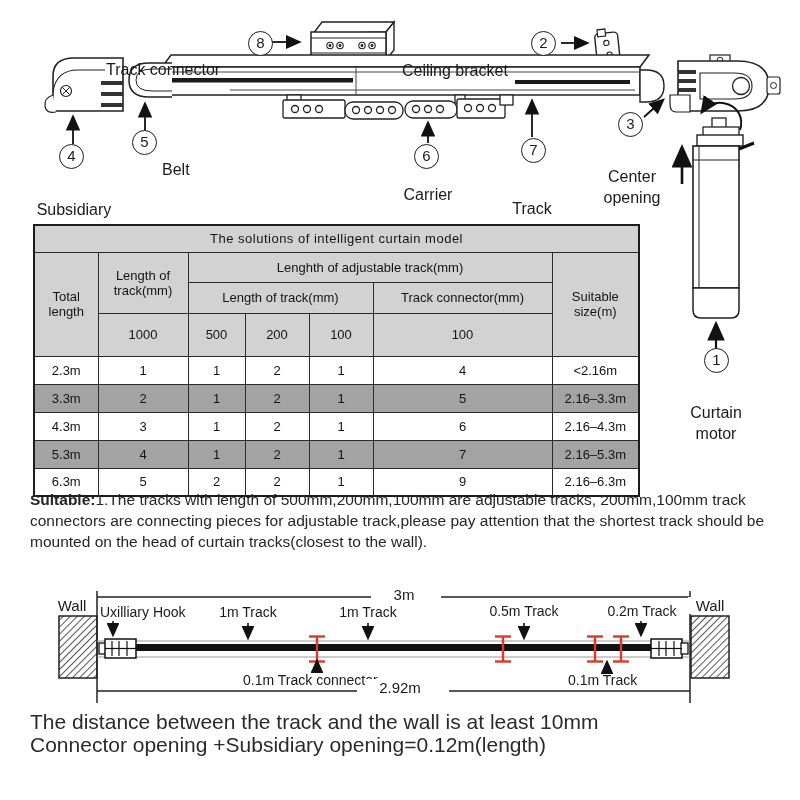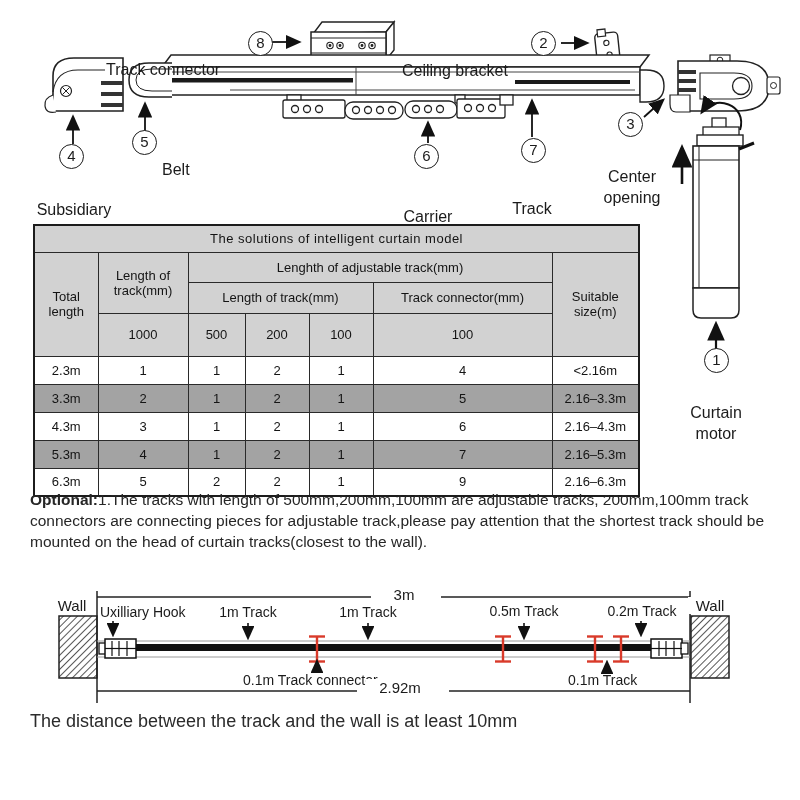--- a/index.html
+++ b/index.html
@@ -16,21 +16,21 @@
   table.solutions { position:absolute; left:33px; top:224px; width:605px; border-collapse:collapse;
           table-layout:fixed; background:#fff; border:2px solid #1c1c1c; }
   table.solutions td { border:1px solid #2a2a2a; text-align:center; vertical-align:middle;
           font-size:13px; color:#141414; padding:0 2px; }
   td.title { font-size:21px; height:27px; background:#d2d2d2; letter-spacing:.5px;margin-top:8px; }
   tr.hdr td { background:#d2d2d2; }
   tr.body { height:28px; }
   tr.body.alt td { background:#a3a3a3; }
   .attention { position:absolute; left:30px; top:489px; width:737px; font-size:15.5px; line-height:21px; color:#262626; }
   .attention .b { font-weight:bold; }
-  .notes { position:absolute; left:30px; top:710px; width:760px; font-size:18px; line-height:23px; color:#2b2b2b; }
+  .notes { position:absolute; left:30px; top:710px; width:760px; font-size:21px; line-height:23px; color:#2b2b2b; }
 </style>
 </head>
 <body>
 
 <svg class="art" width="800" height="800" viewBox="0 0 800 800">
   <defs>
     <marker id="ah" markerWidth="9" markerHeight="8" refX="7.5" refY="4" orient="auto">
       <path d="M0,0 L9,4 L0,8 Z" fill="#111"></path>
     </marker>
     <pattern id="hatch" patternUnits="userSpaceOnUse" width="5" height="5" patternTransform="rotate(45)">
@@ -229,21 +229,21 @@
 <span class="cnum" style="left:618px;top:112px">3</span>
 <span class="lbl center" style="left:594px;top:138px;width:76px">Center opening</span>
 
 <span class="cnum" style="left:59px;top:144px">4</span>
 <span class="lbl center" style="left:16px;top:171px;width:116px">Subsidiary opening</span>
 
 <span class="cnum" style="left:132px;top:130px">5</span>
 <span class="lbl" style="left:162px;top:133px">Belt</span>
 
 <span class="cnum" style="left:414px;top:144px">6</span>
-<span class="lbl center" style="left:386px;top:178px;width:84px">Carrier</span>
+<span class="lbl center" style="left:386px;top:156px;width:84px">Carrier</span>
 
 <span class="cnum" style="left:521px;top:138px">7</span>
 <span class="lbl center" style="left:488px;top:170px;width:88px">Track</span>
 
 <span class="cnum" style="left:704px;top:348px">1</span>
 <span class="lbl center" style="left:672px;top:374px;width:88px">Curtain motor</span>
 
 <table class="solutions">
   <colgroup>
     <col style="width:64px">
@@ -317,30 +317,31 @@
     <td>2</td>
     <td>2</td>
     <td>1</td>
     <td>9</td>
     <td>2.16–6.3m</td>
   </tr>
 </tbody>
   </table>
 
 <div class="attention">
-  <p><span class="b">Optional:</span><span>1.The tracks with length of 500mm,200mm,100mm are adjustable tracks, 200mm,100mm track connectors are connecting pieces for adjustable track,please pay attention that the shortest track should be mounted on the head of curtain tracks(closest to the wall).</span></p>
+  <p><span class="b">Suitable:</span><span>1.The tracks with length of 500mm,200mm,100mm are adjustable tracks, 200mm,100mm track connectors are connecting pieces for adjustable track,please pay attention that the shortest track should be mounted on the head of curtain tracks(closest to the wall).</span></p>
 </div>
 
 <span class="dim" style="left:50px;top:597px;width:44px">Wall</span>
 <span class="dim" style="left:688px;top:597px;width:44px">Wall</span>
 <span class="dim" style="left:374px;top:586px;width:60px">3m</span>
 <span class="slbl" style="left:100px;top:604px">Uxilliary Hook</span>
 <span class="slbl center" style="left:206px;top:604px;width:84px">1m Track</span>
 <span class="slbl center" style="left:326px;top:604px;width:84px">1m Track</span>
 <span class="slbl center" style="left:482px;top:603px;width:84px">0.5m Track</span>
 <span class="slbl center" style="left:600px;top:603px;width:84px">0.2m Track</span>
 <span class="slbl" style="left:243px;top:672px">0.1m Track connector</span>
 <span class="slbl" style="left:568px;top:672px">0.1m Track</span>
 <span class="dim" style="left:366px;top:679px;width:68px">2.92m</span>
 
 <div class="notes">
   <div>The distance between the track and the wall is at least 10mm</div>
+  <div>Connector opening +Subsidiary opening=0.12m(length)</div>
 </div>
 
 </body></html>

